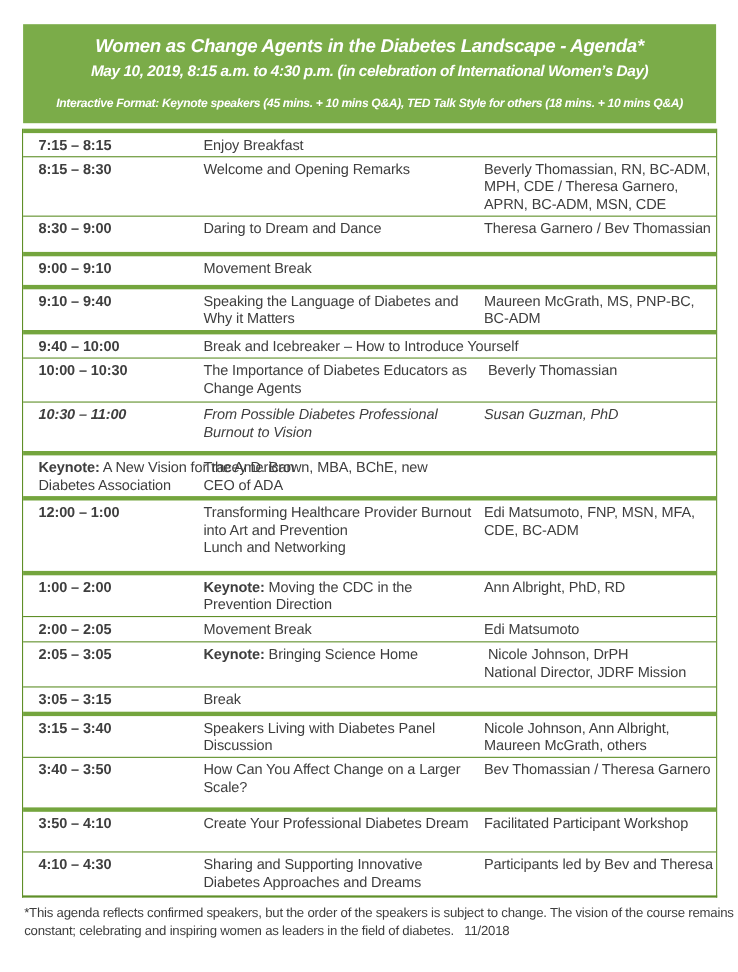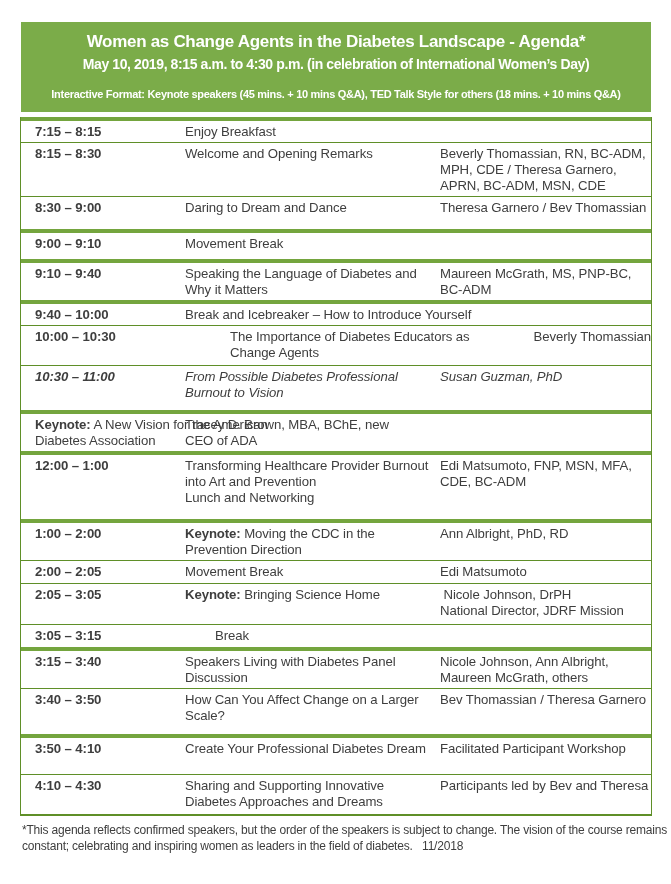--- a/index.html
+++ b/index.html
@@ -13,20 +13,21 @@
   .page { position: relative; width: 671px; height: 884px; }
 
   
   .banner {
     margin: 22px 20px 0 21px;
     background: var(--green, #7BAC49);
     color: #ffffff;
     text-align: center;
     padding: 9px 8px 11px 8px;
     box-sizing: border-box;
+    font-style: italic;
   }
   .banner .title {
     font-size: 17px; font-weight: bold; letter-spacing: -0.3px;
     white-space: nowrap; line-height: 22px;
   }
   .banner .subtitle {
     font-size: 14px; font-weight: bold; letter-spacing: -0.4px;
     white-space: nowrap; line-height: 19px; margin-top: 2px;
   }
   .banner .format-note {
@@ -102,21 +103,21 @@
         <div class="cell time">9:10 – 9:40</div>
         <div class="cell session"><b></b><span>Speaking the Language of Diabetes and
 Why it Matters</span></div>
         <div class="cell speaker">Maureen McGrath, MS, PNP-BC,
 BC-ADM</div>
       </div>
       <div class="row top-thick" style="min-height: 23px;">
         <div class="cell time">9:40 – 10:00</div>
         <div class="cell session full"><b></b><span>Break and Icebreaker – How to Introduce Yourself</span></div>
       </div>
-      <div class="row top-thin" style="min-height: 40px; gap: 45px;">
+      <div class="row top-thin" style="min-height: 40px;">
         <div class="cell time">10:00 – 10:30</div>
         <div class="cell session"><b></b><span>The Importance of Diabetes Educators as
 Change Agents</span></div>
         <div class="cell speaker"> Beverly Thomassian</div>
       </div>
       <div class="row top-thin" style="min-height: 45px; font-style: italic;">
         <div class="cell time">10:30 – 11:00</div>
         <div class="cell session"><b></b><span>From Possible Diabetes Professional
 Burnout to Vision</span></div>
         <div class="cell speaker">Susan Guzman, PhD</div>
@@ -145,21 +146,21 @@
         <div class="cell time">2:00 – 2:05</div>
         <div class="cell session"><b></b><span>Movement Break</span></div>
         <div class="cell speaker">Edi Matsumoto</div>
       </div>
       <div class="row top-thin" style="min-height: 41px;">
         <div class="cell time">2:05 – 3:05</div>
         <div class="cell session"><b>Keynote:</b><span> Bringing Science Home</span></div>
         <div class="cell speaker"> Nicole Johnson, DrPH
 National Director, JDRF Mission</div>
       </div>
-      <div class="row top-thin" style="min-height: 23px; gap: 30px;">
+      <div class="row top-thin" style="min-height: 23px;">
         <div class="cell time">3:05 – 3:15</div>
         <div class="cell session full"><b></b><span>Break</span></div>
       </div>
       <div class="row top-thick" style="min-height: 41px;">
         <div class="cell time">3:15 – 3:40</div>
         <div class="cell session"><b></b><span>Speakers Living with Diabetes Panel
 Discussion</span></div>
         <div class="cell speaker">Nicole Johnson, Ann Albright,
 Maureen McGrath, others</div>
       </div>

